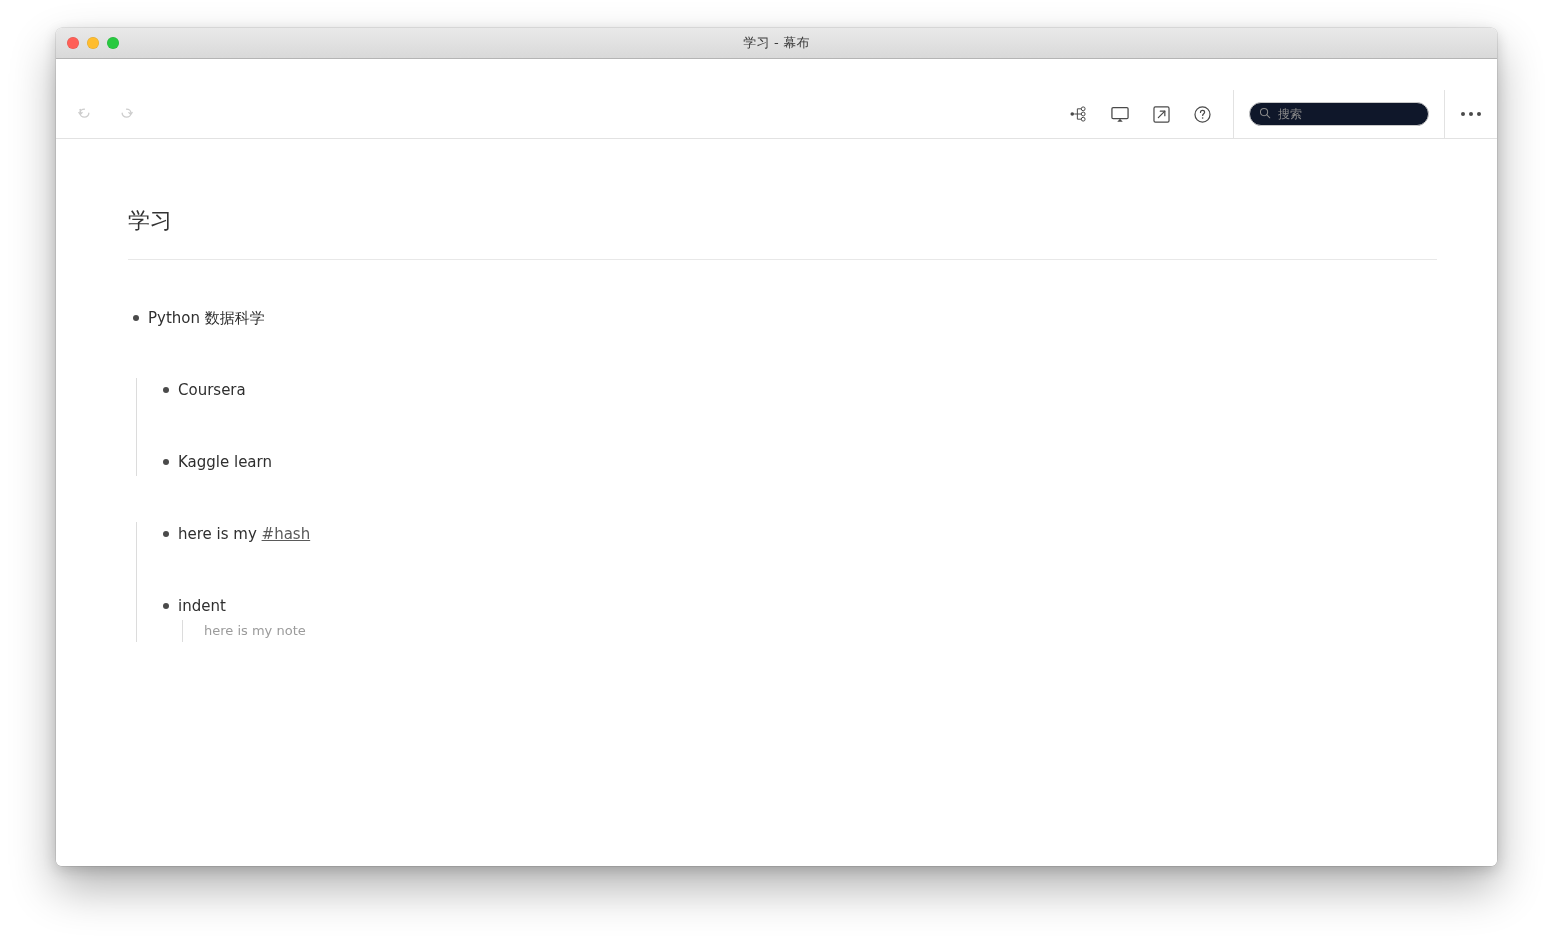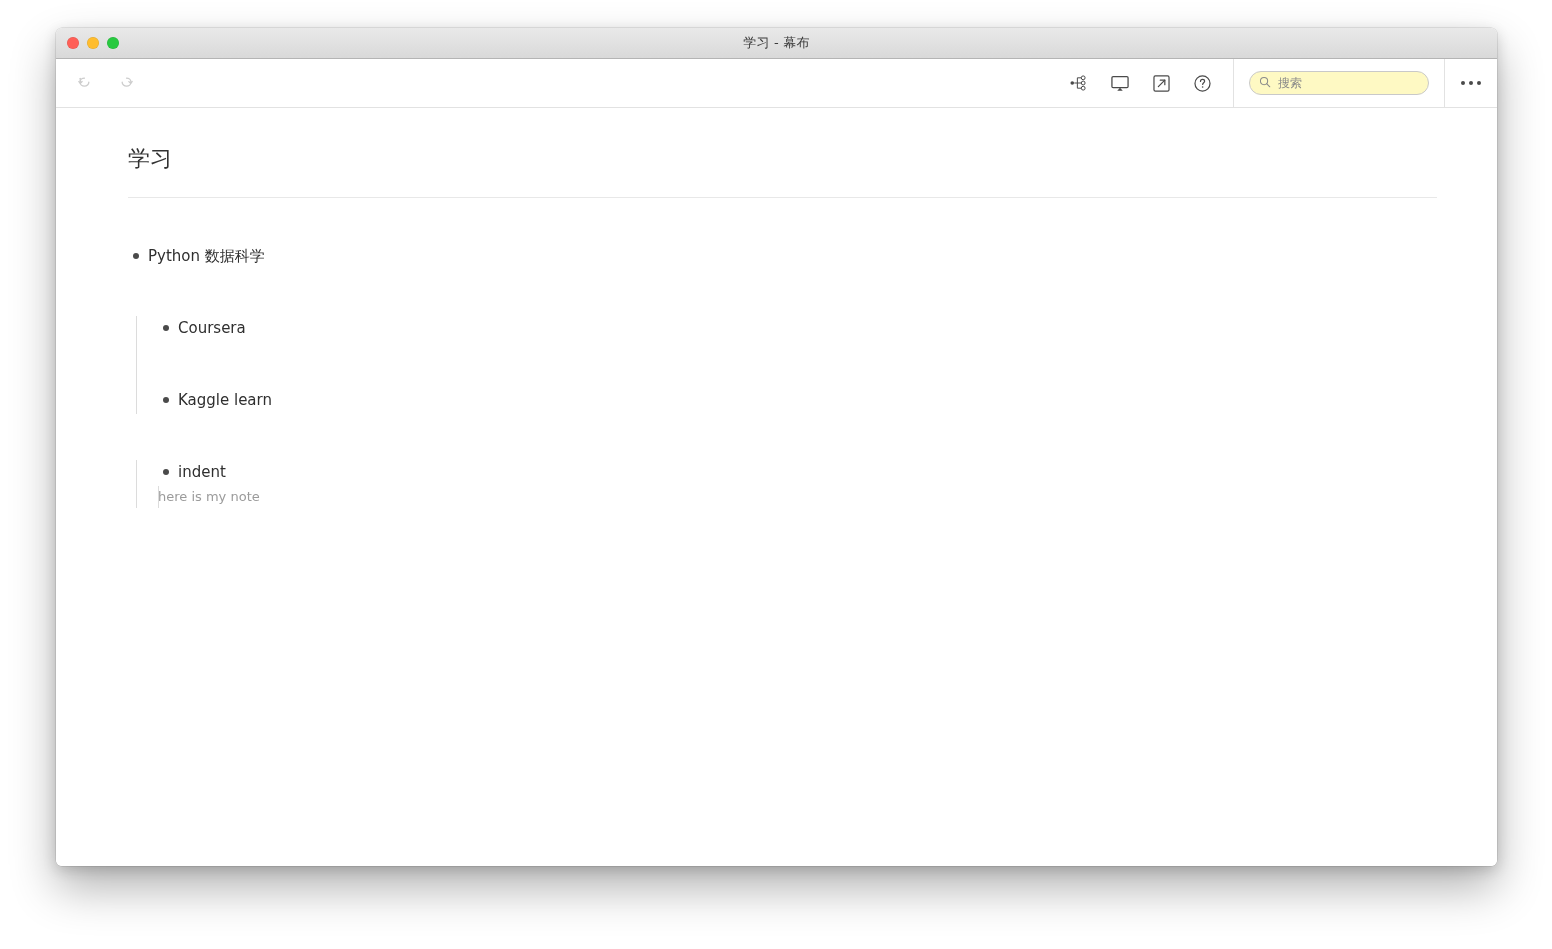--- a/index.html
+++ b/index.html
@@ -30,20 +30,21 @@
     width: 1441px;
     height: 838px;
     background: #ffffff;
     border-radius: 6px;
     box-shadow: 0 22px 46px rgba(0,0,0,0.30),
                 0 4px 14px rgba(0,0,0,0.16),
                 0 0 0 0.5px rgba(0,0,0,0.16);
     overflow: hidden;
     display: flex;
     flex-direction: column;
+    gap: 31px;
   }
 
   
   #titlebar {
     height: 30px;
     flex: 0 0 30px;
     background: linear-gradient(to bottom, #e9e9e9 0%, #d9d9d9 100%);
     border-bottom: 1px solid #b4b4b4;
     position: relative;
     display: flex;
@@ -122,21 +123,21 @@
   }
   #search-box {
     width: 180px;
     height: 24px;
     border: 1px solid #c9c9c9;
     border-radius: 12px;
     display: flex;
     align-items: center;
     padding: 0 9px;
     gap: 5px;
-    background: #fef9c3;
+    background: #0f172a;
     box-sizing: border-box;
   }
   #search-input {
     border: none;
     outline: none;
     font-size: 12px;
     color: #8a8a8a;
     width: 100%;
     background: transparent;
     font-family: "DejaVu Sans", "Liberation Sans", sans-serif;
@@ -254,21 +255,22 @@
     content: "";
     position: absolute;
     left: 0px;
     top: 0;
     bottom: 0;
     width: 1px;
     background: #dcdcdc;
   }
   .ol-note {
     position: relative;
-    margin-left: 0;
+    margin-left: 24px;
+    padding-left: 22px;
     font-size: 13px;
     color: #9b9b9b;
     line-height: 20px;
     padding-top: 1px;
     padding-bottom: 1px;
     font-family: "DejaVu Sans", "Liberation Sans", sans-serif;
   }
   .ol-note::before {
     content: "";
     position: absolute;
@@ -410,20 +412,28 @@
                       </span>
                     <span class="ol-text">Kaggle learn</span>
                   </div>
                 </li>
               </ul>
             </li>
 
             <li class="ol-item">
               <ul class="ol-children">
 
+                <li class="ol-item">
+                  <div class="ol-row">
+                    <span class="ol-bullet">
+                        <i></i>
+                      </span>
+                    <span class="ol-text"><span>here is my </span><a class="tag" href="#">#hash</a></span>
+                  </div>
+                </li>
 
                 <li class="ol-item">
                   <div class="ol-row">
                     <span class="ol-bullet">
                         <i></i>
                       </span>
                     <span class="ol-text">indent</span>
                   </div>
                   <div class="ol-note">here is my note</div>
                 </li>

